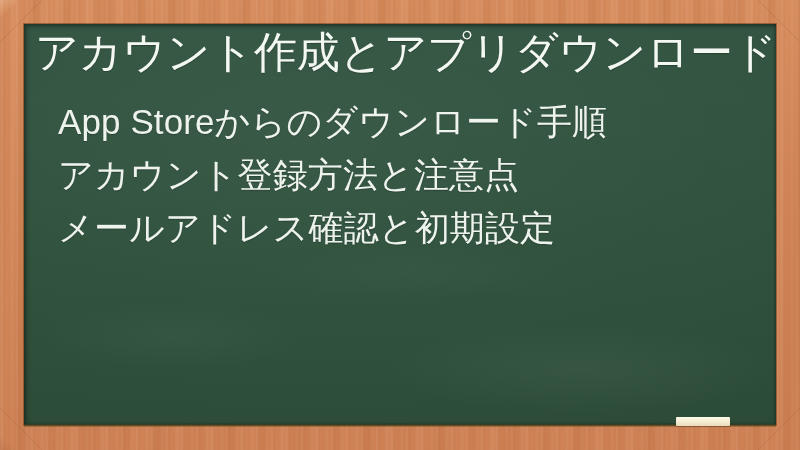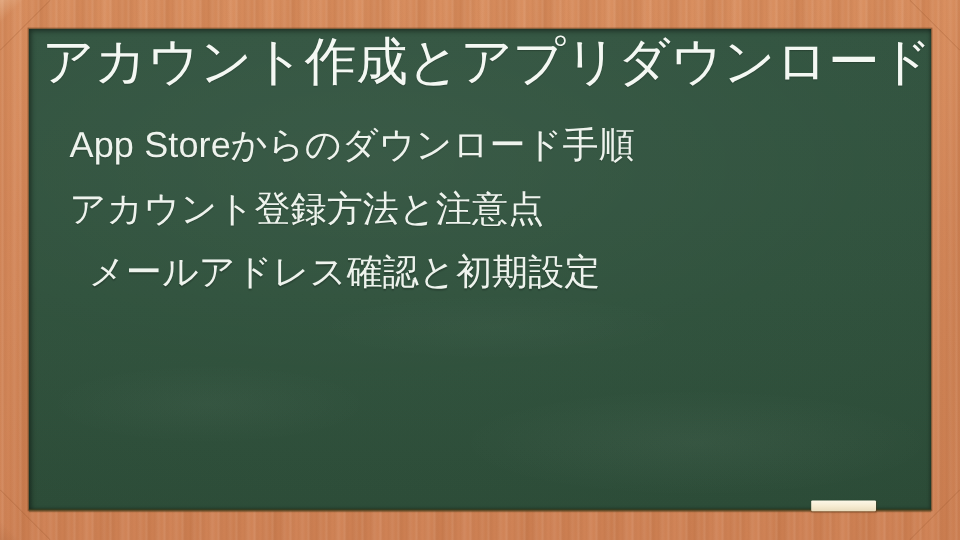--- a/index.html
+++ b/index.html
@@ -119,31 +119,31 @@
   }
 
   .bullets {
     position: absolute;
     left: 34px;
     top: 82px;
     width: 700px;
   }
 
   .bullet {
-    font-size: 30px;
+    font-size: 35px;
     line-height: 31px;
     font-weight: 400;
     color: #eef3ed;
     letter-spacing: 0.1px;
     white-space: nowrap;
     text-shadow: 0 1px 1px rgba(0,0,0,0.20);
   }
   .bullet.b0 { margin-top: 0px;  }
   .bullet.b1 { margin-top: 22px; }
-  .bullet.b2 { margin-top: 22px; margin-left: 16px; }
+  .bullet.b2 { margin-top: 22px; }
 
   
   .chalk {
     position: absolute;
     left: 676px;
     top: 417px;
     width: 54px;
     height: 9px;
     border-radius: 1px;
     background: linear-gradient(180deg, #fdf8e8 0%, #f6ebd1 55%, #e9dcbd 100%);

